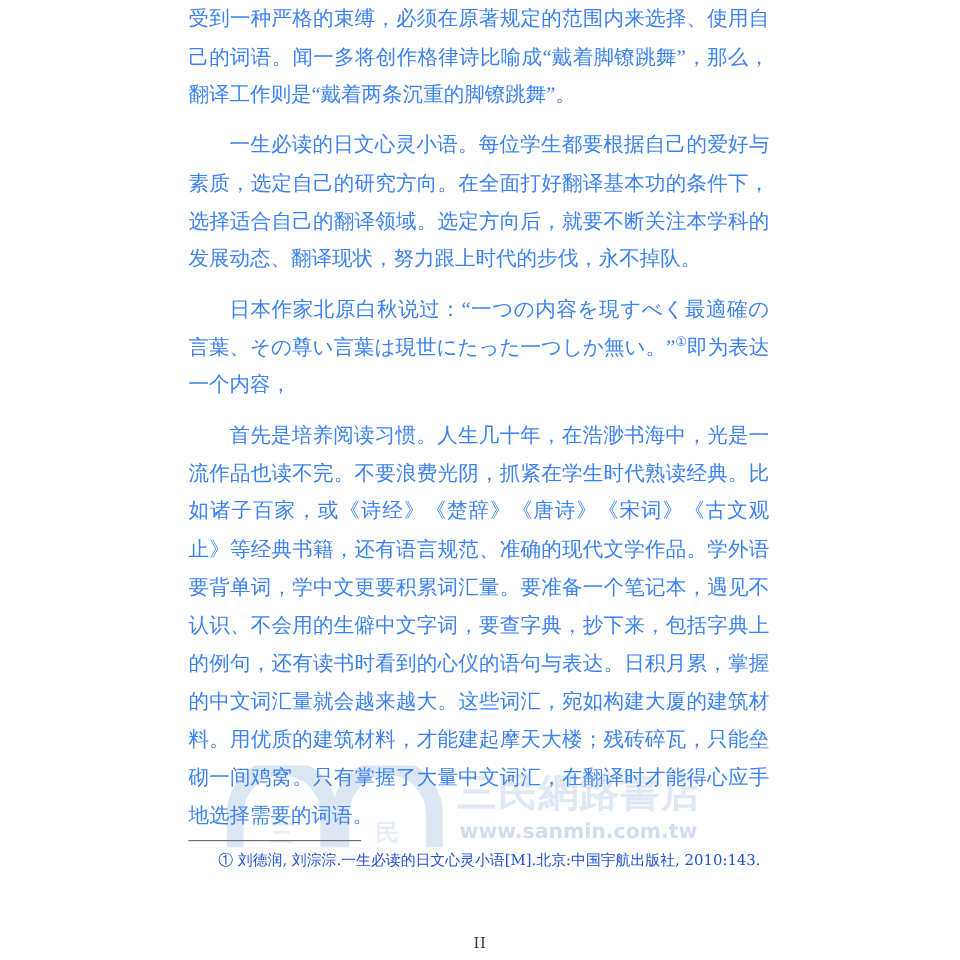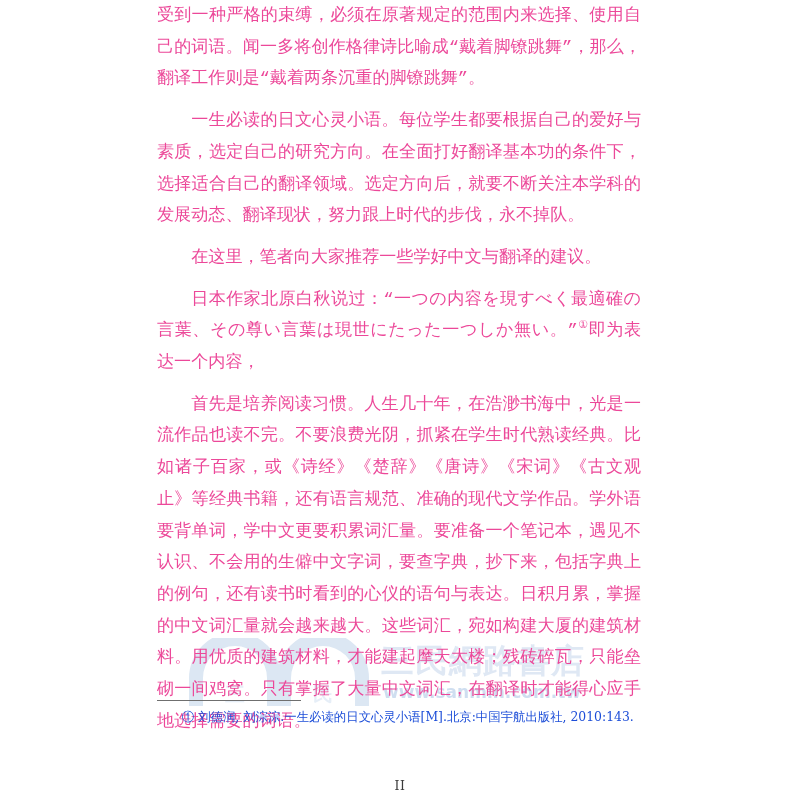--- a/index.html
+++ b/index.html
@@ -56,27 +56,27 @@
   
   #text-column {
     position: absolute;
     left: 157px;
     top: 0px;
     width: 484px;
     z-index: 2;
   }
   .para {
     margin: 0;
-    color: #ec4899;
+    color: #3b82f6;
     font-size: 17.1px;
     line-height: 31.7px;
     text-align: justify;
     text-justify: inter-character;
     text-indent: 2em;
-    font-family: Liberation Mono, monospace;
+    font-family: Liberation Serif, serif;
   }
   .para.cont { text-indent: 0; }
   .para + .para { margin-top: 10px; }
   .sup {
     font-size: 11px;
     vertical-align: super;
     line-height: 0;
   }
 
   
@@ -137,21 +137,20 @@
       <text class="wm-url" x="198" y="60" font-size="17">www.sanmin.com.tw</text>
     </svg>
   </div>
 
   <div id="text-column">
 
     <p class="para cont">受到一种严格的束缚，必须在原著规定的范围内来选择、使用自己的词语。闻一多将创作格律诗比喻成“戴着脚镣跳舞”，那么，翻译工作则是“戴着两条沉重的脚镣跳舞”。</p>
 
     <p class="para">一生必读的日文心灵小语。每位学生都要根据自己的爱好与素质，选定自己的研究方向。在全面打好翻译基本功的条件下，选择适合自己的翻译领域。选定方向后，就要不断关注本学科的发展动态、翻译现状，努力跟上时代的步伐，永不掉队。</p>
 
-    <p class="para">在这里，笔者向大家推荐一些学好中文与翻译的建议。</p>
 
     <p class="para"><span>日本作家北原白秋说过：“一つの内容を現すべく最適確の言葉、その尊い言葉は現世にたった一つしか無い。”</span><span class="sup">①</span><span>即为表达一个内容，</span></p>
 
     <p class="para">首先是培养阅读习惯。人生几十年，在浩渺书海中，光是一流作品也读不完。不要浪费光阴，抓紧在学生时代熟读经典。比如诸子百家，或《诗经》《楚辞》《唐诗》《宋词》《古文观止》等经典书籍，还有语言规范、准确的现代文学作品。学外语要背单词，学中文更要积累词汇量。要准备一个笔记本，遇见不认识、不会用的生僻中文字词，要查字典，抄下来，包括字典上的例句，还有读书时看到的心仪的语句与表达。日积月累，掌握的中文词汇量就会越来越大。这些词汇，宛如构建大厦的建筑材料。用优质的建筑材料，才能建起摩天大楼；残砖碎瓦，只能垒砌一间鸡窝。只有掌握了大量中文词汇，在翻译时才能得心应手地选择需要的词语。</p>
 
   </div>
 
   <div id="footnote-area">
     <div id="footnote-rule"></div>
     <p id="footnote-text"><span class="fn-mark">①</span>&nbsp;<span>刘德润, 刘淙淙.一生必读的日文心灵小语[M].北京:中国宇航出版社, 2010:143.</span></p>

